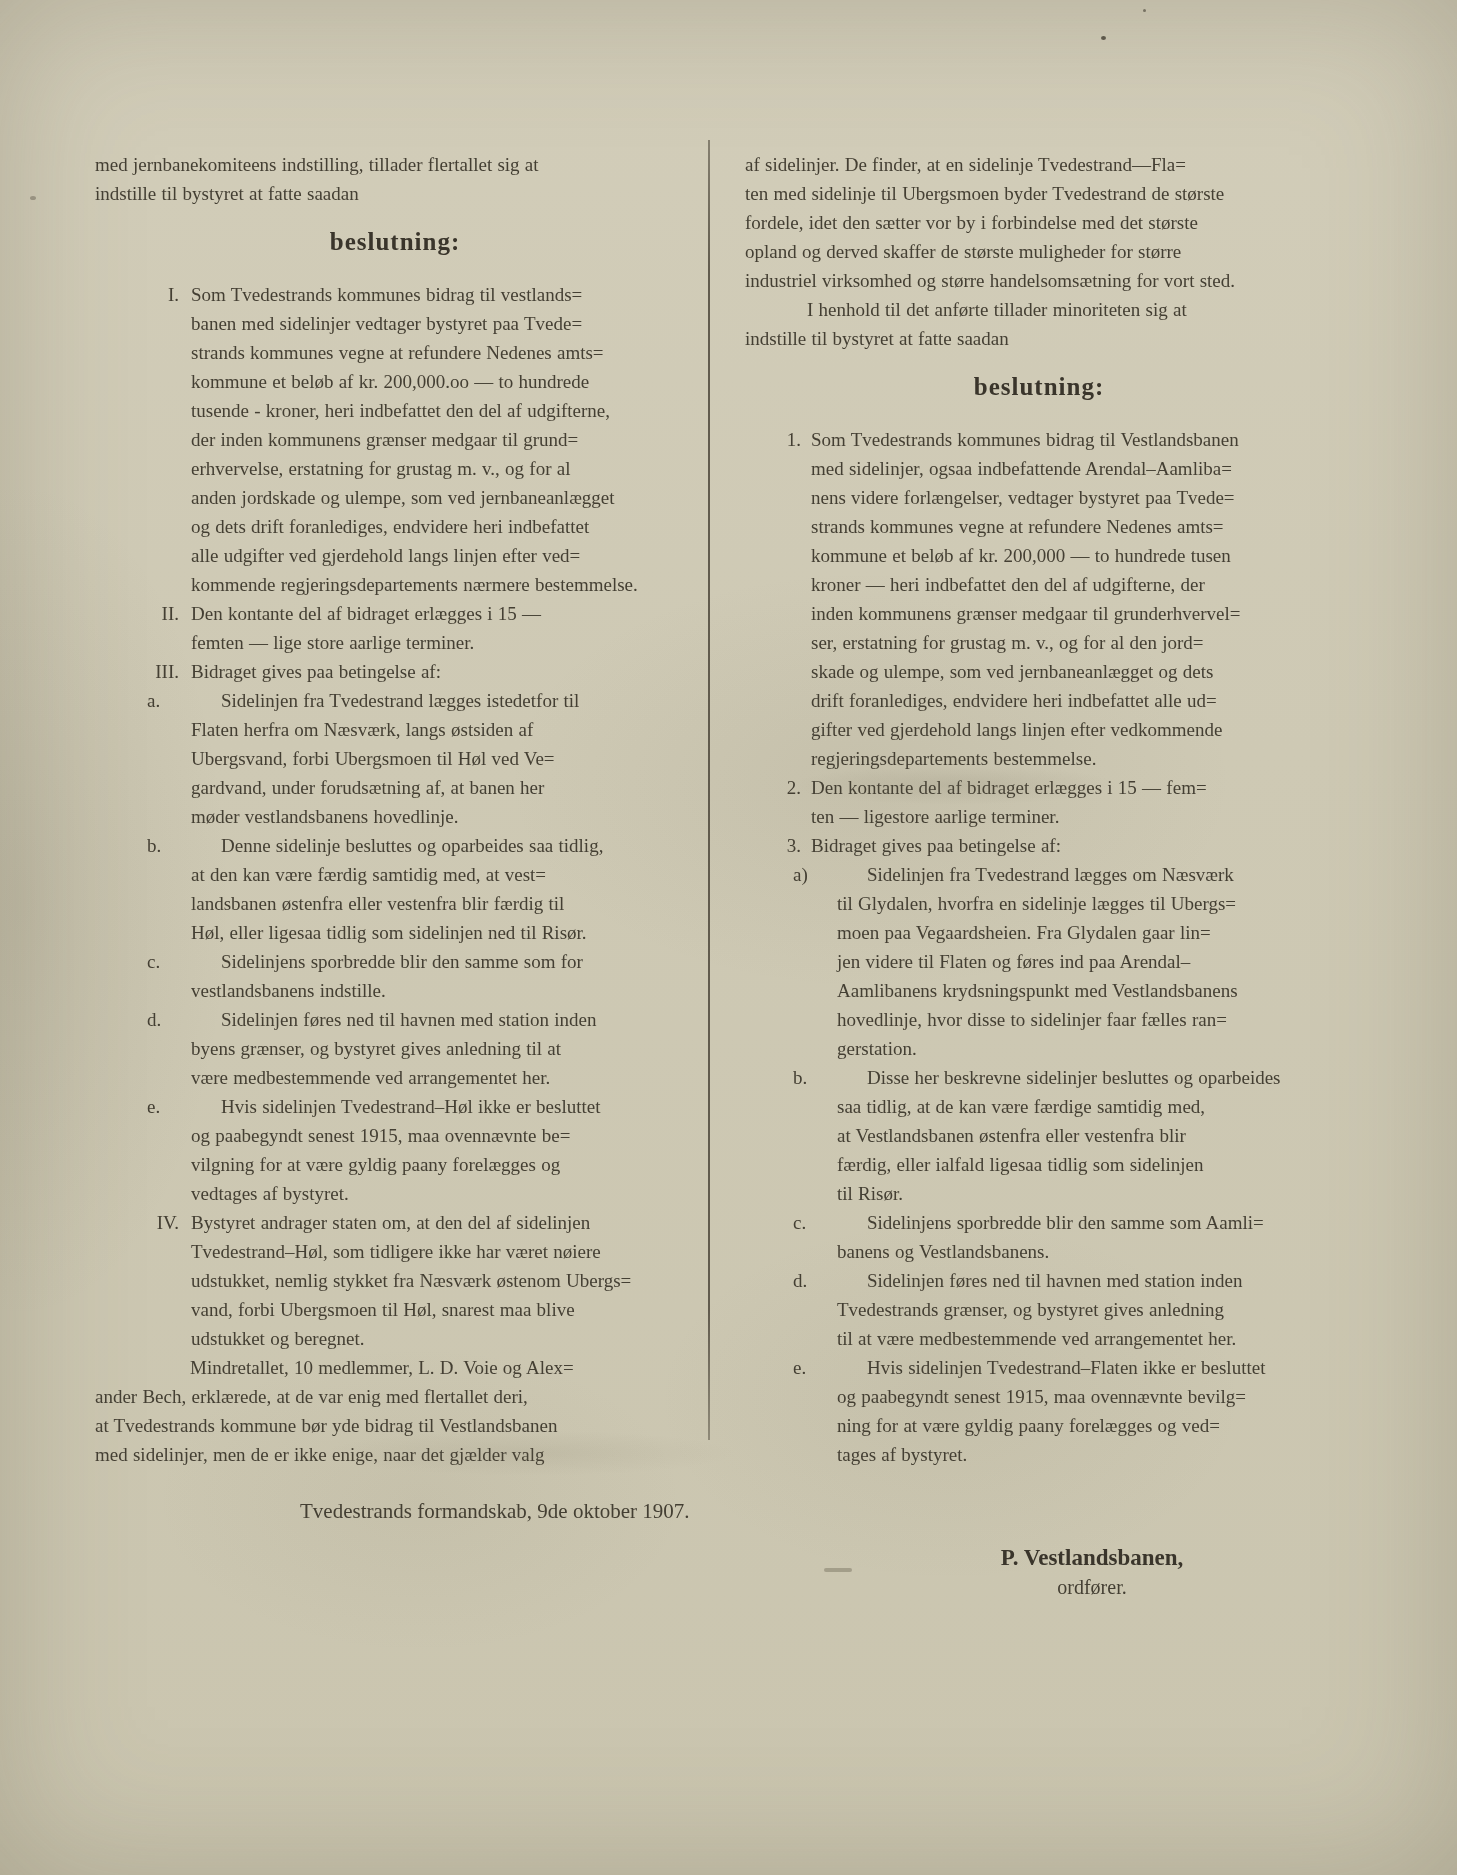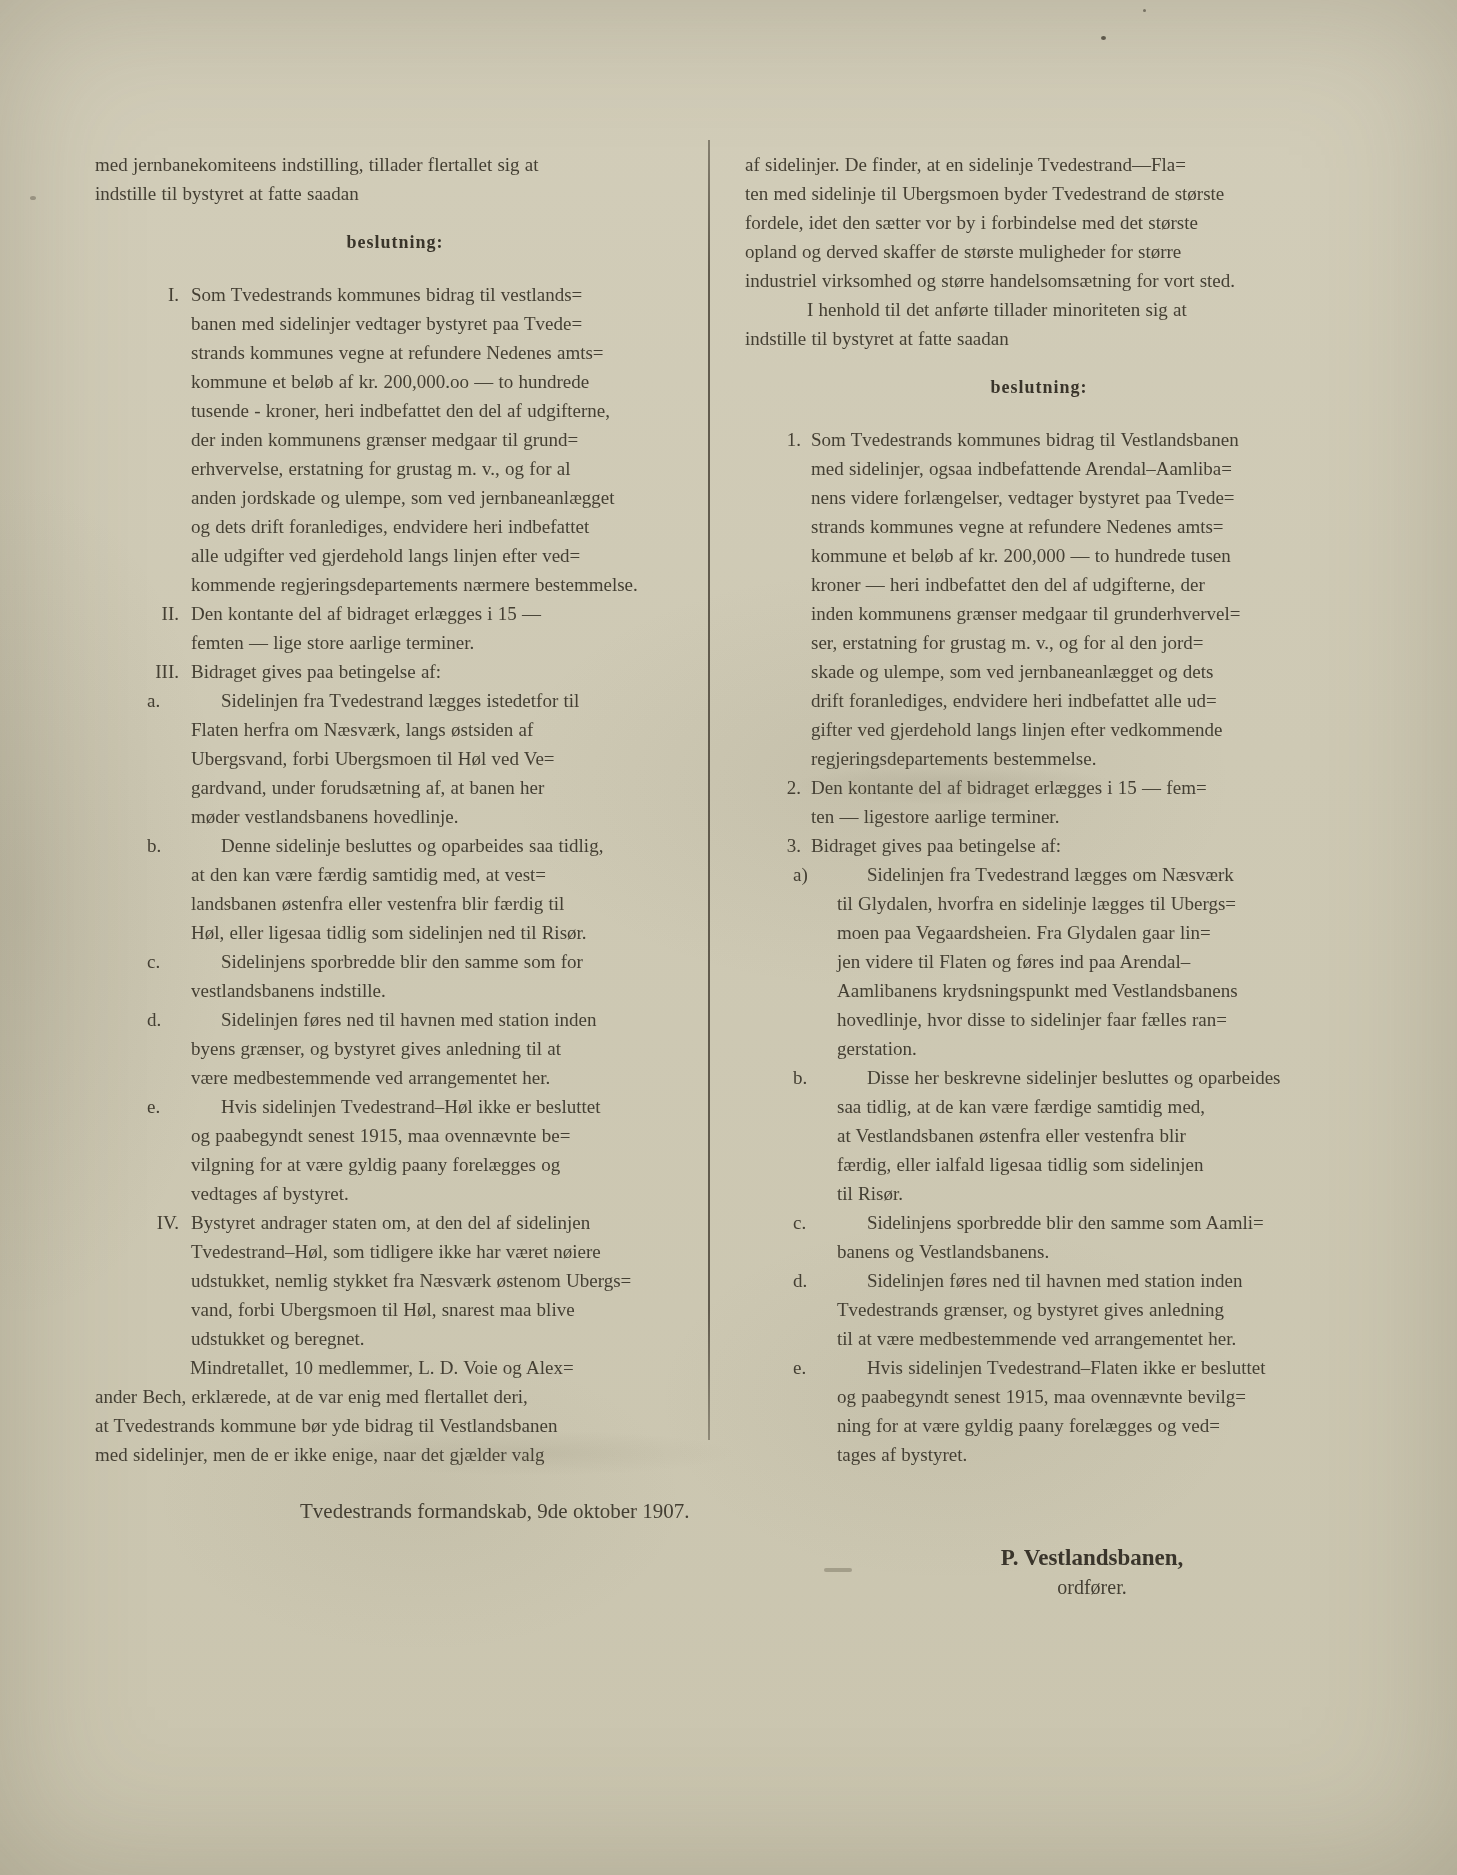--- a/index.html
+++ b/index.html
@@ -22,21 +22,21 @@
     box-shadow: inset 0 0 140px rgba(92,86,66,.28);
   }
   .col{position:absolute;top:150px;font-size:19px;line-height:29px;word-spacing:.5px;}
   .col-left{left:95px;width:600px;}
   .col-right{left:745px;width:588px;}
   .para{margin:0;white-space:pre-line;}
   .indent-first{text-indent:95px;}
   .indent-first-sm{text-indent:62px;}
   .heading{
     margin:19px 0 23px 0;text-align:center;
-    font-size:18px;font-weight:bold;color:#3a352b;letter-spacing:1px;line-height:30px;
+    font-size:25px;font-weight:bold;color:#3a352b;letter-spacing:1px;line-height:30px;
   }
   .l1{display:flex;margin:0;}
   .l1 > .marker{flex:none;width:96px;text-align:right;padding-right:12px;box-sizing:border-box;}
   .col-right .l1 > .marker{width:66px;padding-right:10px;}
   .l1 > .body{flex:1;white-space:pre-line;}
   .l2{display:flex;margin:0;}
   .l2 > .marker{flex:none;margin-left:52px;width:44px;}
   .col-right .l2 > .marker{margin-left:48px;width:44px;}
   .l2 > .body{flex:1;white-space:pre-line;text-indent:30px;}
   .l2 > .body{text-indent:30px;}

